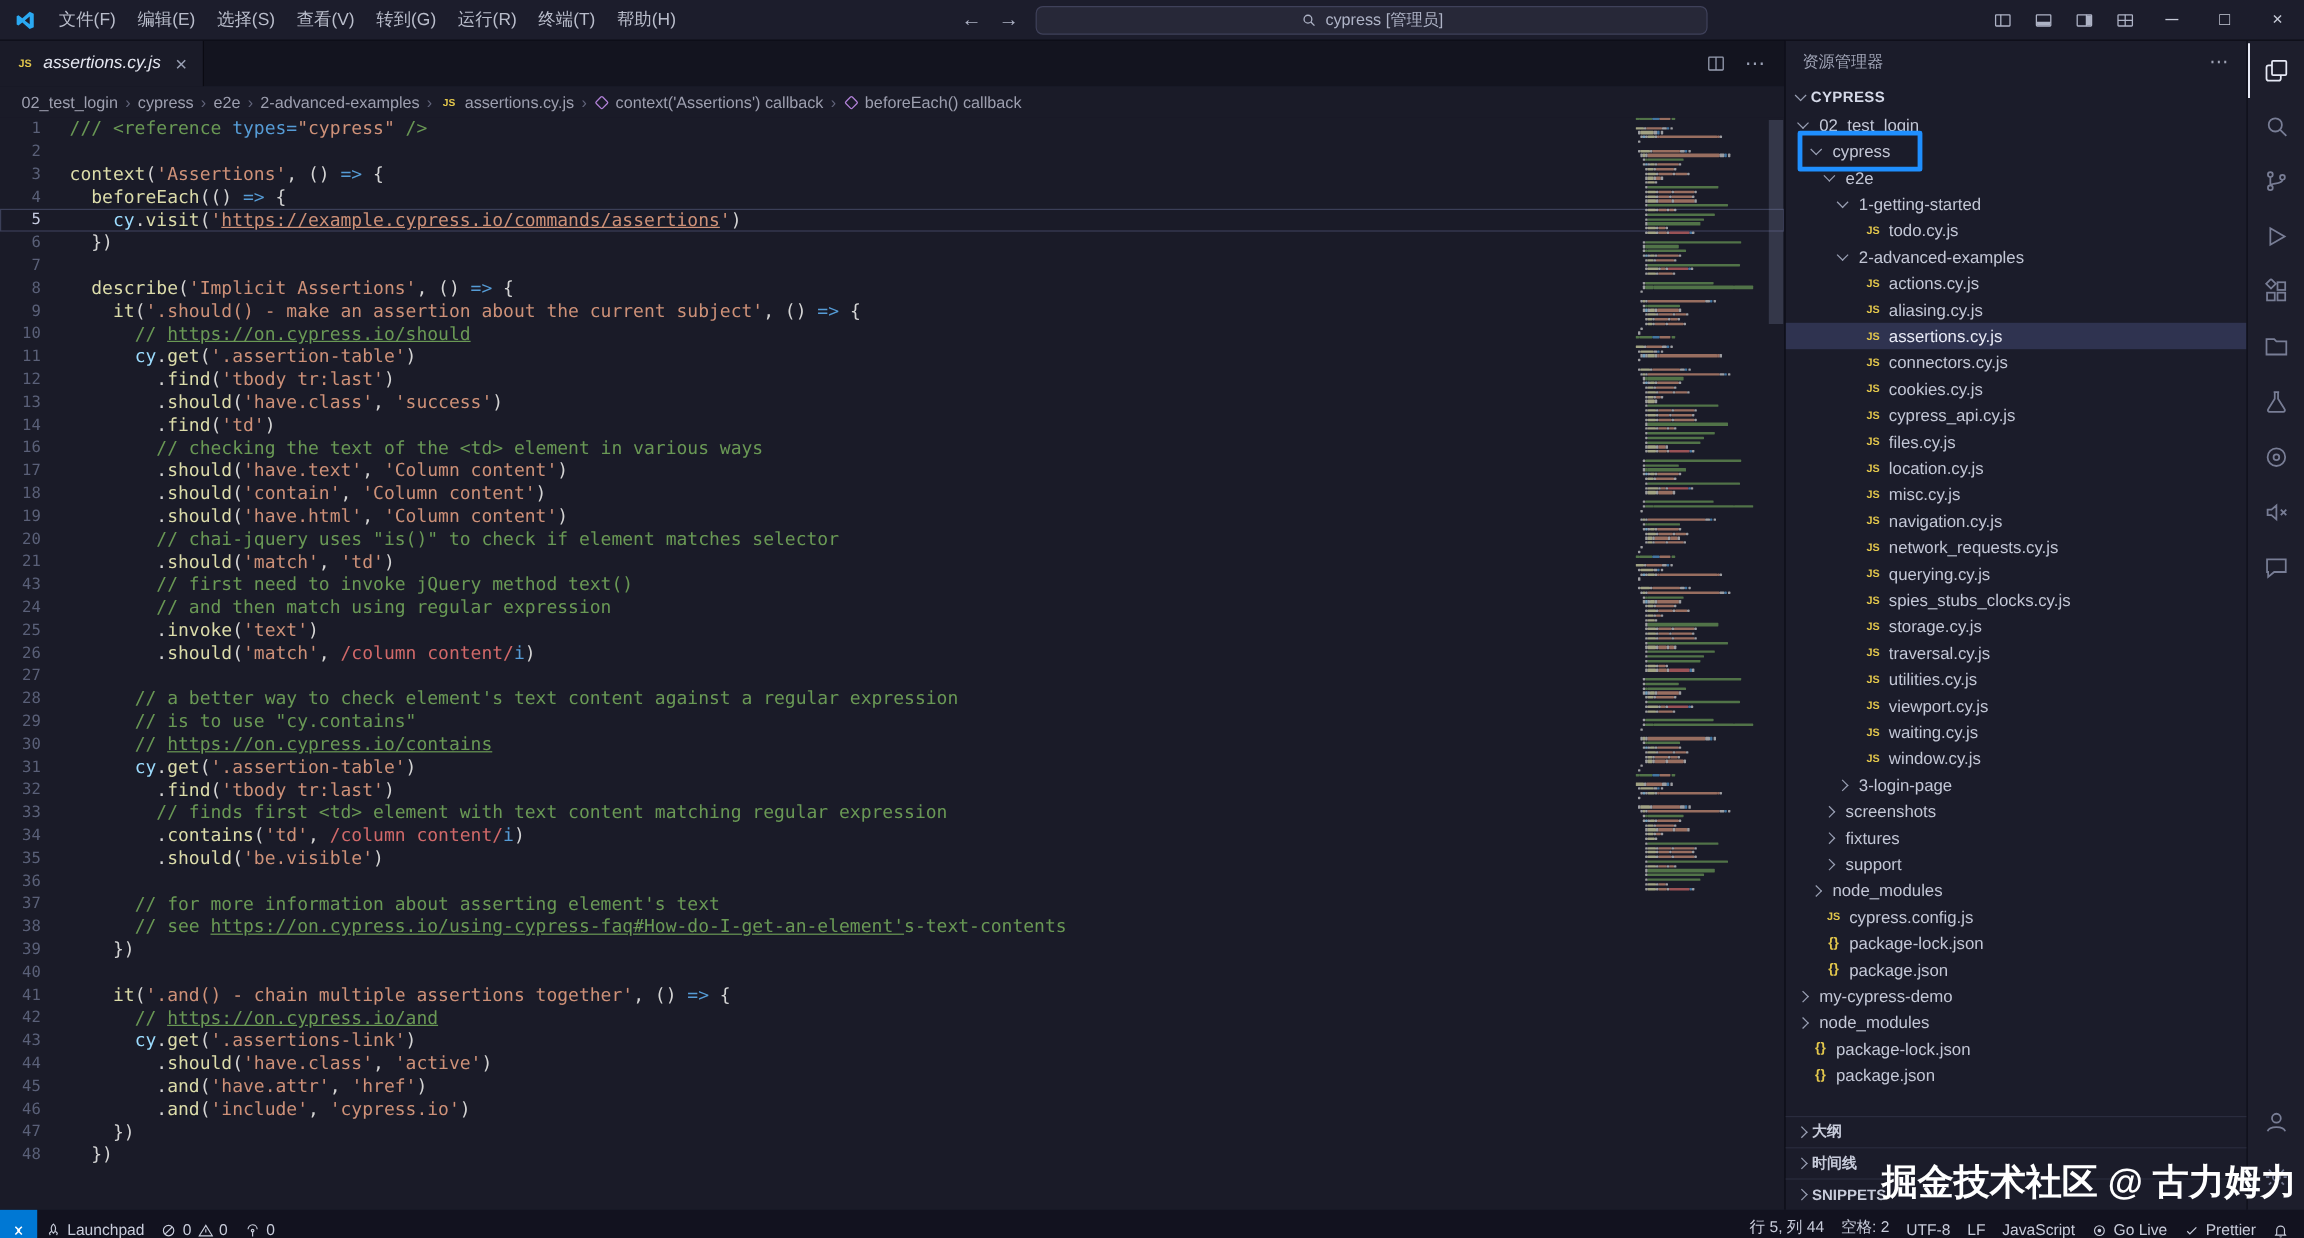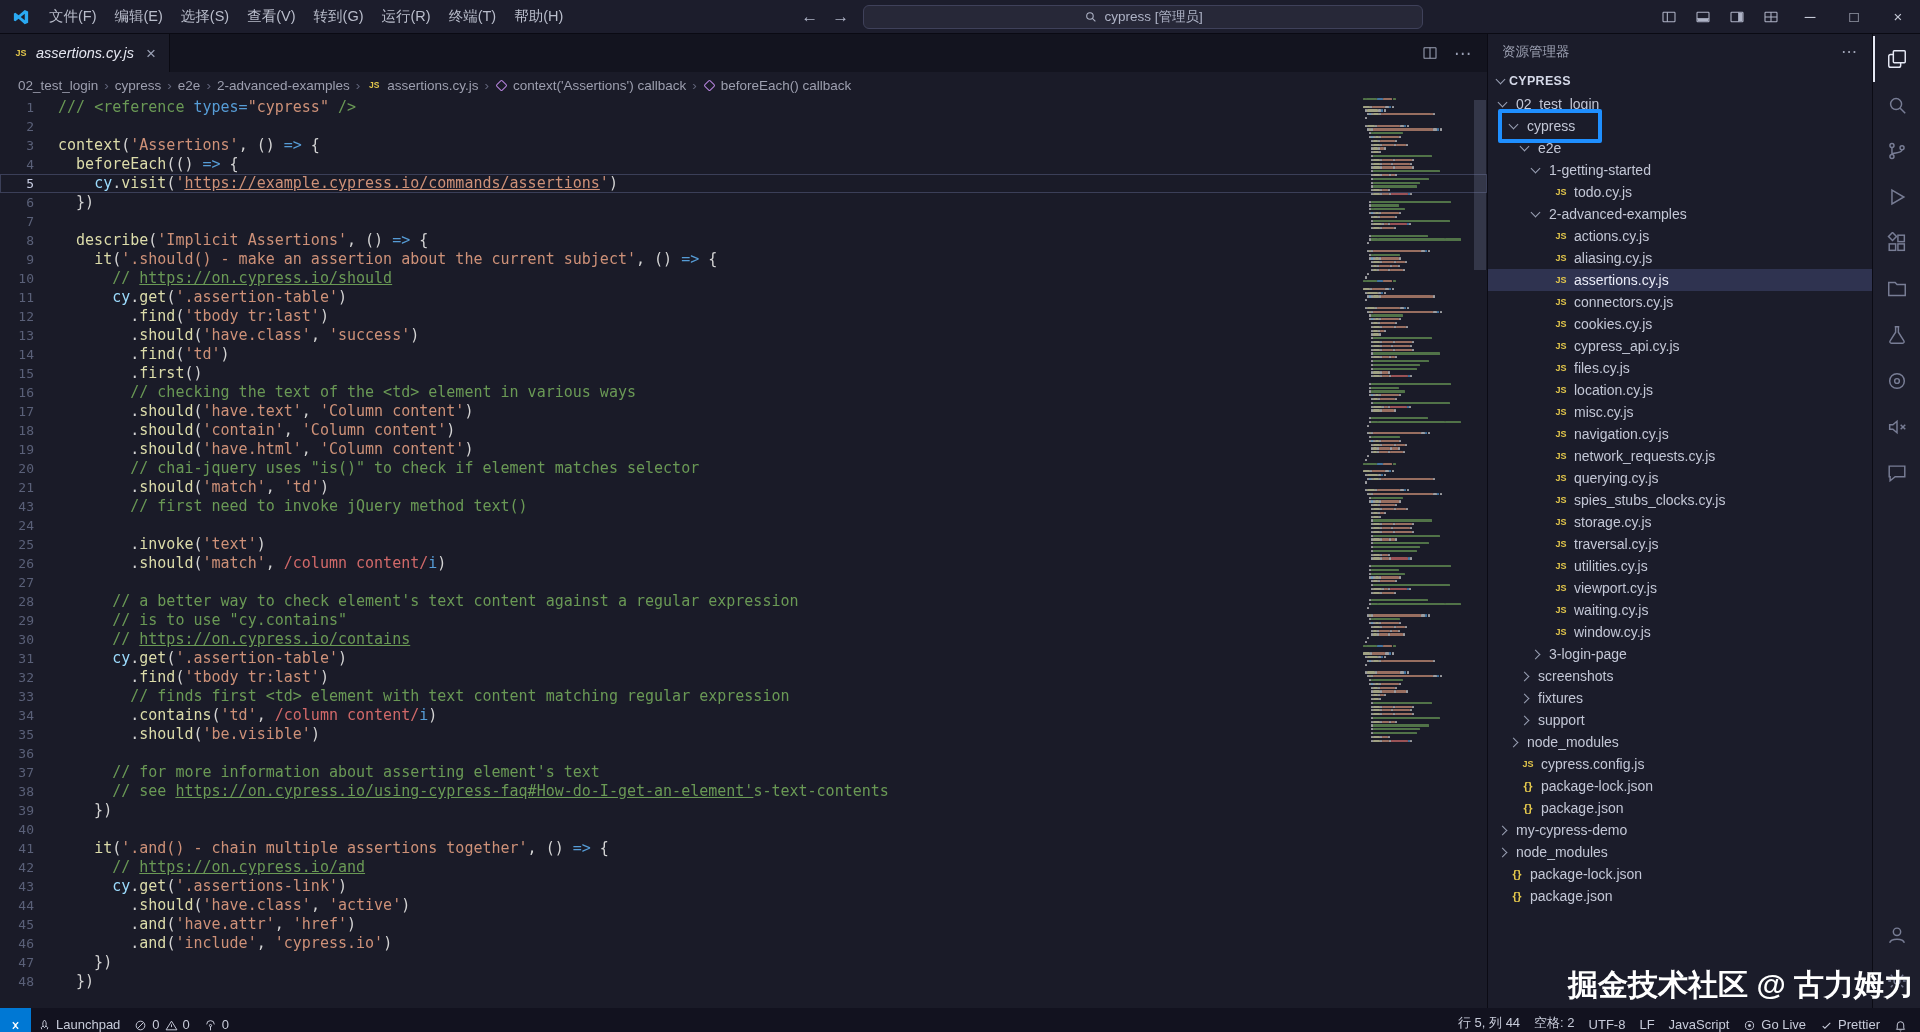--- a/index.html
+++ b/index.html
@@ -268,24 +268,20 @@
             </div>
             <div class="crow">
               <span class="ln">13</span>
               <span class="lc"><span class="tk-p">        .</span><span class="tk-f">should</span><span class="tk-p">(</span><span class="tk-s">'have.class'</span><span class="tk-p">, </span><span class="tk-s">'success'</span><span class="tk-p">)</span></span>
             </div>
             <div class="crow">
               <span class="ln">14</span>
               <span class="lc"><span class="tk-p">        .</span><span class="tk-f">find</span><span class="tk-p">(</span><span class="tk-s">'td'</span><span class="tk-p">)</span></span>
             </div>
             <div class="crow">
-              <span class="ln">15</span>
-              <span class="lc"><span class="tk-p">        .</span><span class="tk-f">first</span><span class="tk-p">()</span></span>
-            </div>
-            <div class="crow">
               <span class="ln">16</span>
               <span class="lc"><span class="tk-p">        </span><span class="tk-cm">// checking the text of the &lt;td&gt; element in various ways</span></span>
             </div>
             <div class="crow">
               <span class="ln">17</span>
               <span class="lc"><span class="tk-p">        .</span><span class="tk-f">should</span><span class="tk-p">(</span><span class="tk-s">'have.text'</span><span class="tk-p">, </span><span class="tk-s">'Column content'</span><span class="tk-p">)</span></span>
             </div>
             <div class="crow">
               <span class="ln">18</span>
               <span class="lc"><span class="tk-p">        .</span><span class="tk-f">should</span><span class="tk-p">(</span><span class="tk-s">'contain'</span><span class="tk-p">, </span><span class="tk-s">'Column content'</span><span class="tk-p">)</span></span>
@@ -301,20 +297,21 @@
             <div class="crow">
               <span class="ln">21</span>
               <span class="lc"><span class="tk-p">        .</span><span class="tk-f">should</span><span class="tk-p">(</span><span class="tk-s">'match'</span><span class="tk-p">, </span><span class="tk-s">'td'</span><span class="tk-p">)</span></span>
             </div>
             <div class="crow">
               <span class="ln">43</span>
               <span class="lc"><span class="tk-p">        </span><span class="tk-cm">// first need to invoke jQuery method text()</span></span>
             </div>
             <div class="crow">
               <span class="ln">24</span>
+              <span class="lc"><span class="tk-p">        </span><span class="tk-cm">// and then match using regular expression</span></span>
             </div>
             <div class="crow">
               <span class="ln">25</span>
               <span class="lc"><span class="tk-p">        .</span><span class="tk-f">invoke</span><span class="tk-p">(</span><span class="tk-s">'text'</span><span class="tk-p">)</span></span>
             </div>
             <div class="crow">
               <span class="ln">26</span>
               <span class="lc"><span class="tk-p">        .</span><span class="tk-f">should</span><span class="tk-p">(</span><span class="tk-s">'match'</span><span class="tk-p">, </span><span class="tk-re">/column content/</span><span class="tk-k">i</span><span class="tk-p">)</span></span>
             </div>
             <div class="crow">
@@ -737,20 +734,34 @@
           </div>
           <div class="trow" style="padding-left: 21px;">
             <span class="brace-icon">{}</span>
             <span class="tlabel">package-lock.json</span>
           </div>
           <div class="trow" style="padding-left: 21px;">
             <span class="brace-icon">{}</span>
             <span class="tlabel">package.json</span>
           </div>
         </div>
+      <div class="side-panels">
+        <div class="panel">
+            <span class="chev right"></span>
+            <span>大纲</span>
+          </div>
+        <div class="panel">
+            <span class="chev right"></span>
+            <span>时间线</span>
+          </div>
+        <div class="panel">
+            <span class="chev right"></span>
+            <span>SNIPPETS</span>
+          </div>
+      </div>
     </div>
 
     <div class="activitybar">
       <div class="ab-group">
           <div class="ab-item active">
             <svg viewBox="0 0 24 24" fill="none" stroke="currentColor" stroke-width="1.6">
               <rect x="8" y="3" width="13" height="13" rx="1"></rect>
               <path d="M16 16v3a2 2 0 01-2 2H5a2 2 0 01-2-2V9a2 2 0 012-2h3"></path>
             </svg>
           </div>

